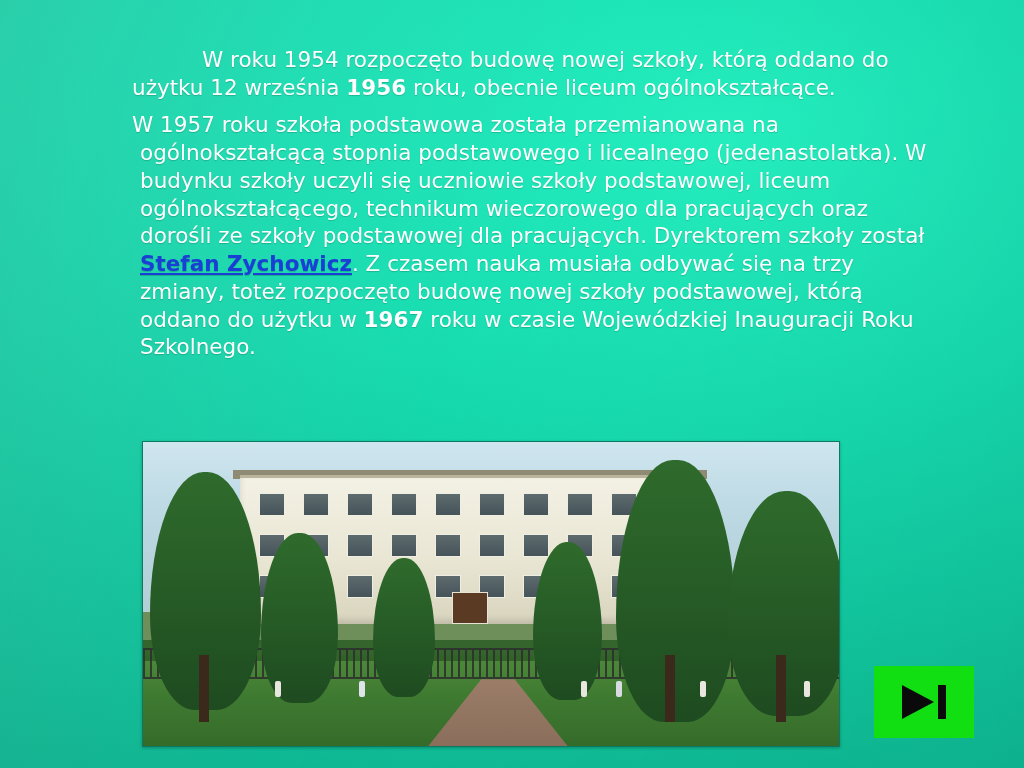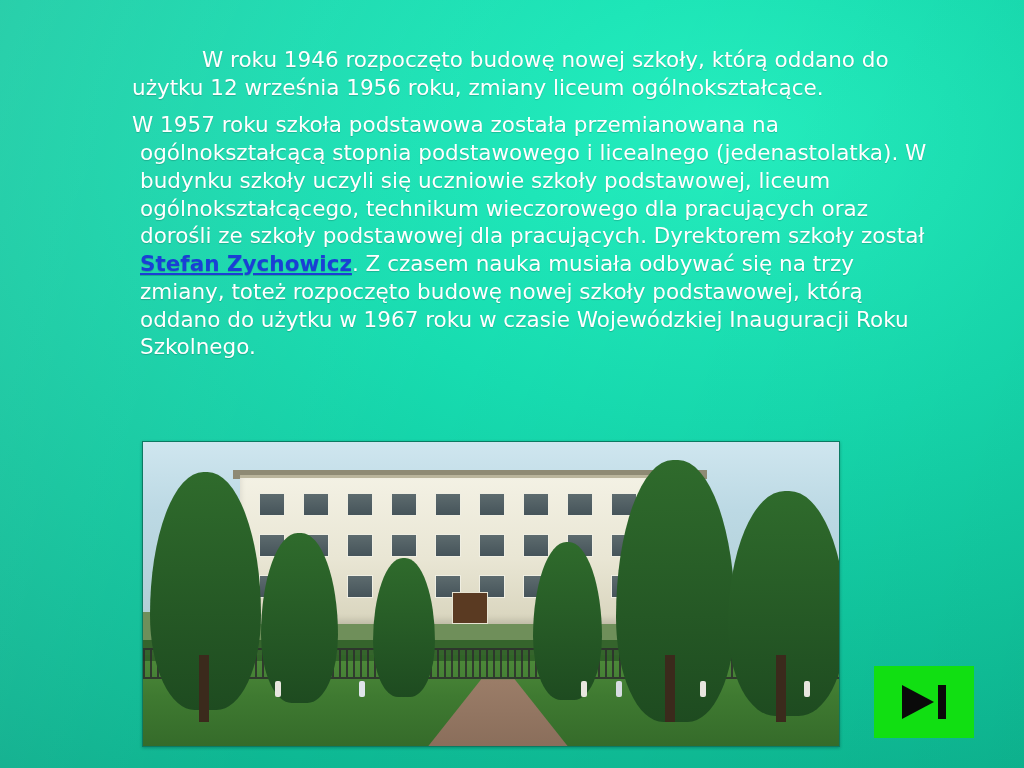--- a/index.html
+++ b/index.html
@@ -43,21 +43,21 @@
     margin: 0 0 10px 0;
   }
   .para.first {
     text-indent: 70px;
   }
   .para.second {
     padding-left: 8px;
     text-indent: -8px;
   }
   .bold {
-    font-weight: normal;
+    font-weight: bold;
   }
   .link {
     color: #1a3fd6;
     font-weight: bold;
     cursor: pointer;
   }
   
   .photo-frame {
     position: absolute;
     left: 142px;
@@ -208,21 +208,21 @@
   .next-btn svg { display: block; }
 </style>
 </head>
 <body>
 
 <div id="slide">
 
   <div class="text-block">
 
     <p class="para first">
-      <span>W roku 1946 rozpoczęto budowę nowej szkoły, którą oddano do użytku 12 września </span><span class="bold">1956</span><span> roku, zmiany liceum ogólnokształcące.</span>
+      <span>W roku 1954 rozpoczęto budowę nowej szkoły, którą oddano do użytku 12 września </span><span class="bold">1956</span><span> roku, obecnie liceum ogólnokształcące.</span>
     </p>
 
     <p class="para second">
       <span>W 1957 roku szkoła podstawowa została przemianowana na ogólnokształcącą stopnia podstawowego i licealnego (jedenastolatka). W budynku szkoły uczyli się uczniowie szkoły podstawowej, liceum ogólnokształcącego, technikum wieczorowego dla pracujących oraz dorośli ze szkoły podstawowej dla pracujących. Dyrektorem szkoły został </span><a class="link" href="#">Stefan Zychowicz</a><span>. Z czasem nauka musiała odbywać się na trzy zmiany, toteż rozpoczęto budowę nowej szkoły podstawowej, którą oddano do użytku w </span><span class="bold">1967</span><span> roku w czasie Wojewódzkiej Inauguracji Roku Szkolnego.</span>
     </p>
 
   </div>
 
   <div class="photo-frame">
     <div class="sky"></div>

